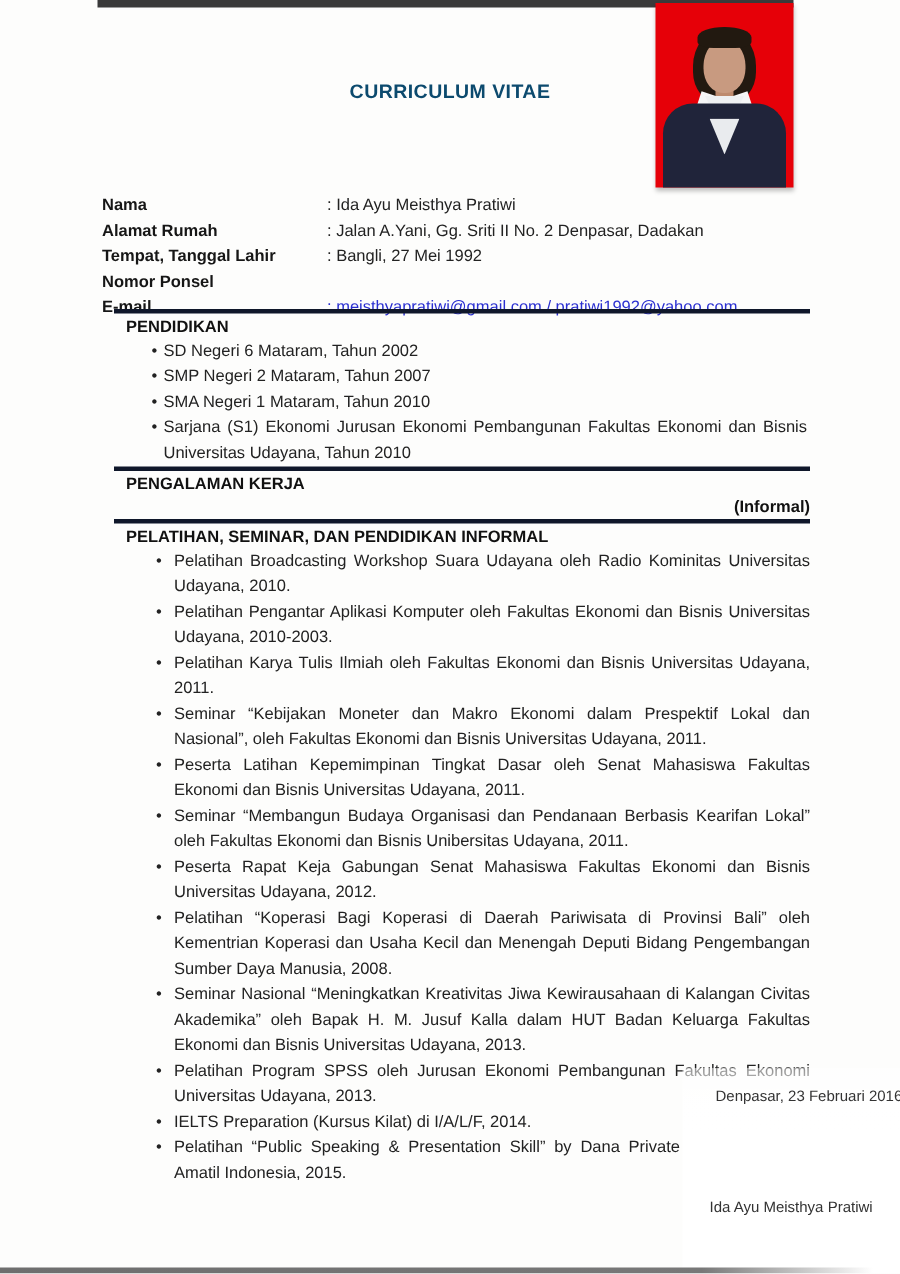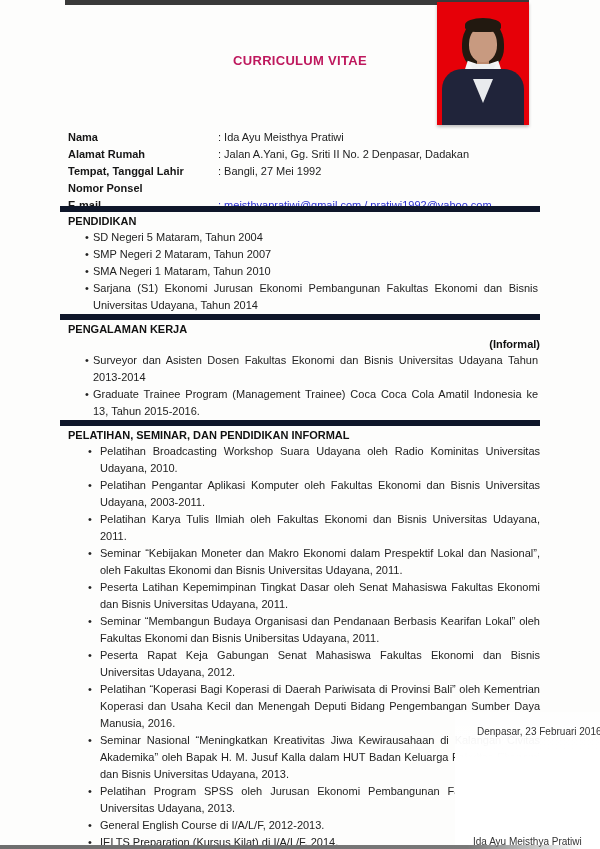--- a/index.html
+++ b/index.html
@@ -27,42 +27,42 @@
   .p-suit{position:absolute;left:5px;bottom:-2px;width:82px;height:58px;background:#20243a;
     border-radius:20px 20px 0 0;}
   .p-suit-notch{position:absolute;left:36px;bottom:22px;width:20px;height:24px;background:#e9ebee;
     clip-path:polygon(0 0,100% 0,50% 100%);}
   .p-face{position:absolute;left:32px;top:24px;width:28px;height:36px;background:#c89a80;
     border-radius:50% 50% 46% 46%;}
   .p-fringe{position:absolute;left:28px;top:16px;width:36px;height:14px;background:#221910;
     border-radius:50% 50% 30% 30%;}
   
   .title{position:absolute;top:53px;left:0;width:600px;text-align:center;
-    font-size:13px;font-weight:bold;letter-spacing:.3px;color:#be185d;}
+    font-size:13px;font-weight:bold;letter-spacing:.3px;color:#0c4a6e;}
   
   .info{position:absolute;top:129px;left:68px;width:472px;font-size:11px;line-height:17px;}
   .info-row{display:flex;}
   .info-label{width:150px;font-weight:bold;color:#161616;}
   .info-value{flex:1;white-space:nowrap;}
   .info-value.link{color:#2a2fd0;}
   
   .sections{position:absolute;top:206px;left:60px;width:480px;font-size:11px;line-height:17px;}
-  .section{border-top:6px solid #0f172a;}
+  .section{border-top:3px solid #0f172a;margin-left:16px;}
   .section-heading{font-size:11px;font-weight:bold;color:#111;margin:0;padding:0 0 0 8px;line-height:15px;padding-top:2px;}
   .section-subheading{font-weight:bold;color:#111;padding-left:8px;line-height:15px;text-align:right;}
   ul.cv-list{margin:0;padding:0;list-style:none;}
   .list-a li{position:relative;padding-left:33px;padding-right:2px;text-align:justify;}
   .list-a li::before{content:"\2022";position:absolute;left:25px;}
   .list-b li{position:relative;padding-left:40px;padding-right:0;text-align:justify;}
   .list-b li::before{content:"\2022";position:absolute;left:28px;}
   
   .overlay{position:absolute;left:455px;top:712px;width:145px;height:137px;z-index:20;
     background:linear-gradient(180deg,rgba(255,255,255,.5) 0px,rgba(255,255,255,.95) 25px,#ffffff 45px);}
   .overlay .date{position:absolute;left:22px;top:14px;font-size:10px;color:#333;white-space:nowrap;}
-  .overlay .sig-name{position:absolute;left:18px;top:88px;font-size:10px;color:#333;white-space:nowrap;margin-top:36px;}
+  .overlay .sig-name{position:absolute;left:18px;top:88px;font-size:10px;color:#333;white-space:nowrap;}
 </style>
 </head>
 <body>
 
 <div class="top-bar"></div>
 
 <div class="photo">
   <div class="p-hair"></div>
   <div class="p-neck"></div>
   <div class="p-collar-l"></div>
@@ -96,50 +96,45 @@
     <div class="info-label">E-mail</div>
     <div class="info-value link">: meisthyapratiwi@gmail.com / pratiwi1992@yahoo.com</div>
   </div>
 </div>
 
 <div class="sections">
 
   <div class="section">
     <div class="section-heading">PENDIDIKAN</div>
     <ul class="cv-list list-a">
-      <li>SD Negeri 5 Mataram, Tahun 2004</li>
+      <li>SD Negeri 6 Mataram, Tahun 2002</li>
       <li>SMP Negeri 2 Mataram, Tahun 2007</li>
       <li>SMA Negeri 1 Mataram, Tahun 2010</li>
-      <li>Sarjana (S1) Ekonomi Jurusan Ekonomi Pembangunan Fakultas Ekonomi dan Bisnis Universitas Udayana, Tahun 2014</li>
+      <li>Sarjana (S1) Ekonomi Jurusan Ekonomi Pembangunan Fakultas Ekonomi dan Bisnis Universitas Udayana, Tahun 2010</li>
     </ul>
   </div>
 
   <div class="section">
     <div class="section-heading">PENGALAMAN KERJA</div>
     <div class="section-subheading">(Informal)</div>
-    <ul class="cv-list list-a">
-      <li>Surveyor dan Asisten Dosen Fakultas Ekonomi dan Bisnis Universitas Udayana Tahun 2013-2014</li>
-      <li>Graduate Trainee Program (Management Trainee) Coca Coca Cola Amatil Indonesia ke 13, Tahun 2015-2016.</li>
-    </ul>
   </div>
 
   <div class="section">
     <div class="section-heading">PELATIHAN, SEMINAR, DAN PENDIDIKAN INFORMAL</div>
     <ul class="cv-list list-b">
       <li>Pelatihan Broadcasting Workshop Suara Udayana oleh Radio Kominitas Universitas Udayana, 2010.</li>
-      <li>Pelatihan Pengantar Aplikasi Komputer oleh Fakultas Ekonomi dan Bisnis Universitas Udayana, 2003-2011.</li>
+      <li>Pelatihan Pengantar Aplikasi Komputer oleh Fakultas Ekonomi dan Bisnis Universitas Udayana, 2010-2003.</li>
       <li>Pelatihan Karya Tulis Ilmiah oleh Fakultas Ekonomi dan Bisnis Universitas Udayana, 2011.</li>
       <li>Seminar “Kebijakan Moneter dan Makro Ekonomi dalam Prespektif Lokal dan Nasional”, oleh Fakultas Ekonomi dan Bisnis Universitas Udayana, 2011.</li>
       <li>Peserta Latihan Kepemimpinan Tingkat Dasar oleh Senat Mahasiswa Fakultas Ekonomi dan Bisnis Universitas Udayana, 2011.</li>
       <li>Seminar “Membangun Budaya Organisasi dan Pendanaan Berbasis Kearifan Lokal” oleh Fakultas Ekonomi dan Bisnis Unibersitas Udayana, 2011.</li>
       <li>Peserta Rapat Keja Gabungan Senat Mahasiswa Fakultas Ekonomi dan Bisnis Universitas Udayana, 2012.</li>
-      <li>Pelatihan “Koperasi Bagi Koperasi di Daerah Pariwisata di Provinsi Bali” oleh Kementrian Koperasi dan Usaha Kecil dan Menengah Deputi Bidang Pengembangan Sumber Daya Manusia, 2016.</li>
+      <li>Pelatihan “Koperasi Bagi Koperasi di Daerah Pariwisata di Provinsi Bali” oleh Kementrian Koperasi dan Usaha Kecil dan Menengah Deputi Bidang Pengembangan Sumber Daya Manusia, 2008.</li>
       <li>Seminar Nasional “Meningkatkan Kreativitas Jiwa Kewirausahaan di Kalangan Civitas Akademika” oleh Bapak H. M. Jusuf Kalla dalam HUT Badan Keluarga Fakultas Ekonomi dan Bisnis Universitas Udayana, 2013.</li>
       <li>Pelatihan Program SPSS oleh Jurusan Ekonomi Pembangunan Fakultas Ekonomi Universitas Udayana, 2013.</li>
-      <li>General English Course di I/A/L/F, 2012-2013.</li>
       <li>IELTS Preparation (Kursus Kilat) di I/A/L/F, 2014.</li>
       <li>Pelatihan “Public Speaking &amp; Presentation Skill” by Dana Private oleh Coca Cola Amatil Indonesia, 2015.</li>
     </ul>
   </div>
 
 </div>
 
 <div class="overlay">
   <div class="date">Denpasar, 23 Februari 2016</div>
   <div class="sig-name">Ida Ayu Meisthya Pratiwi</div>

